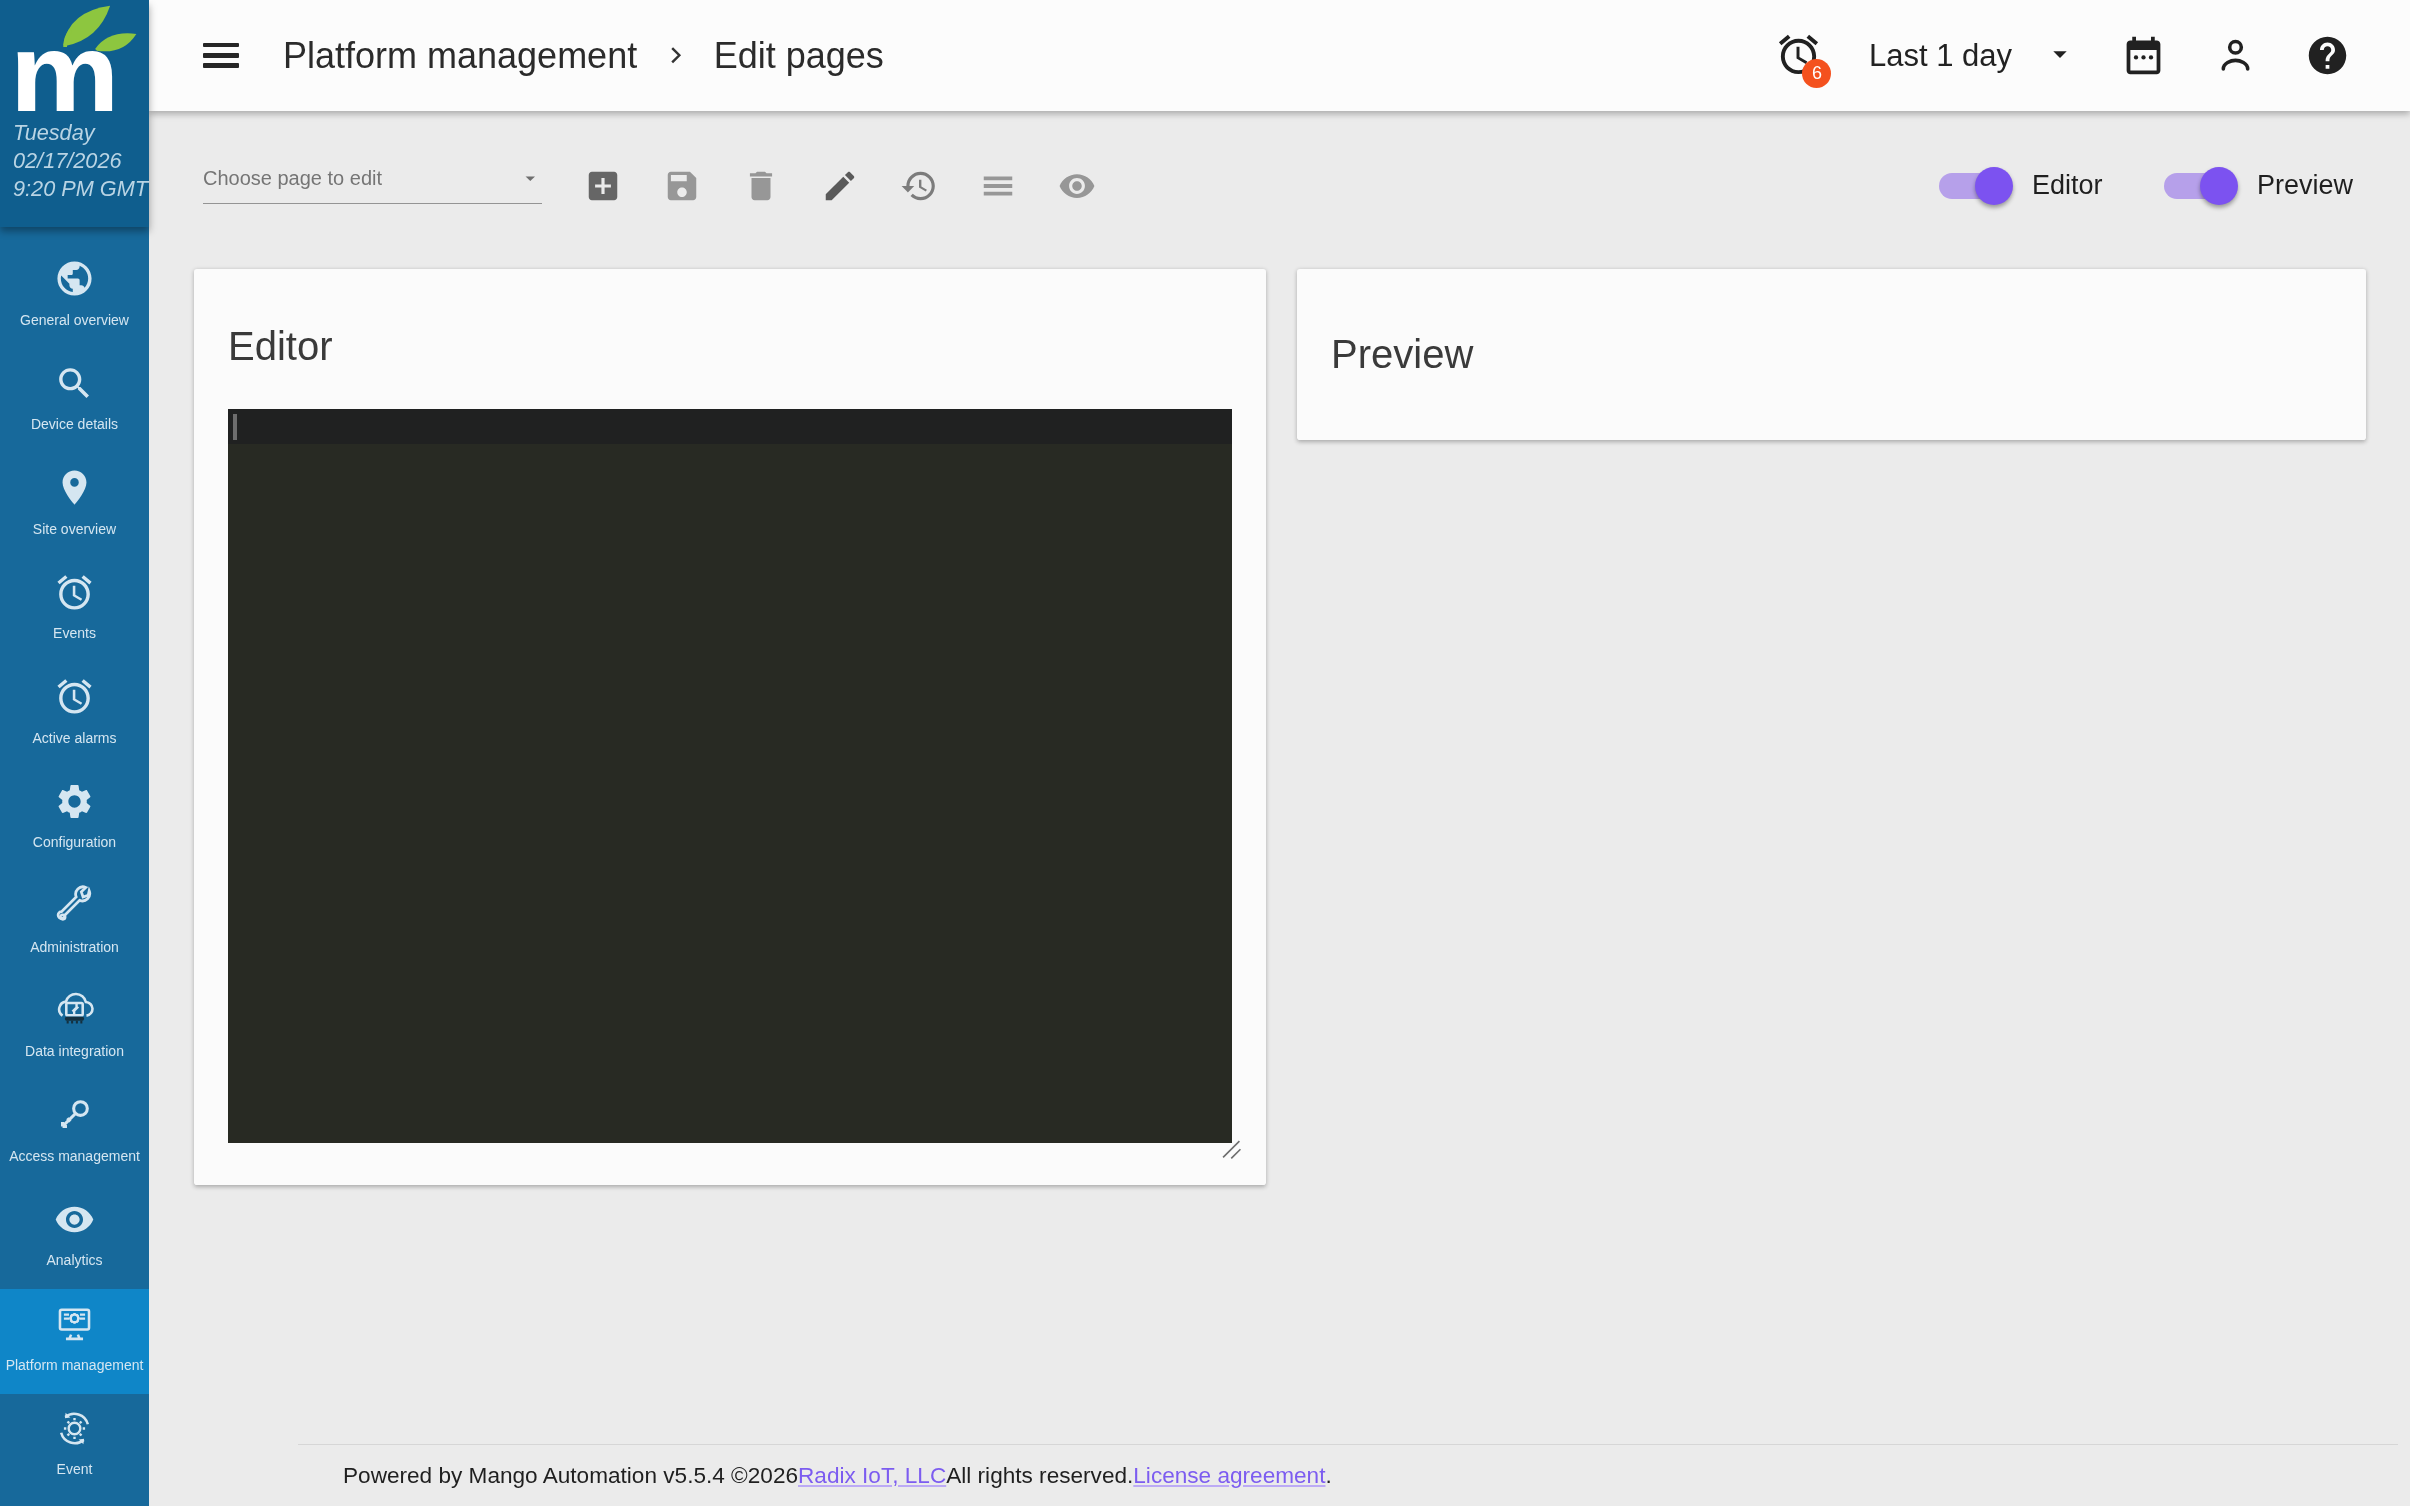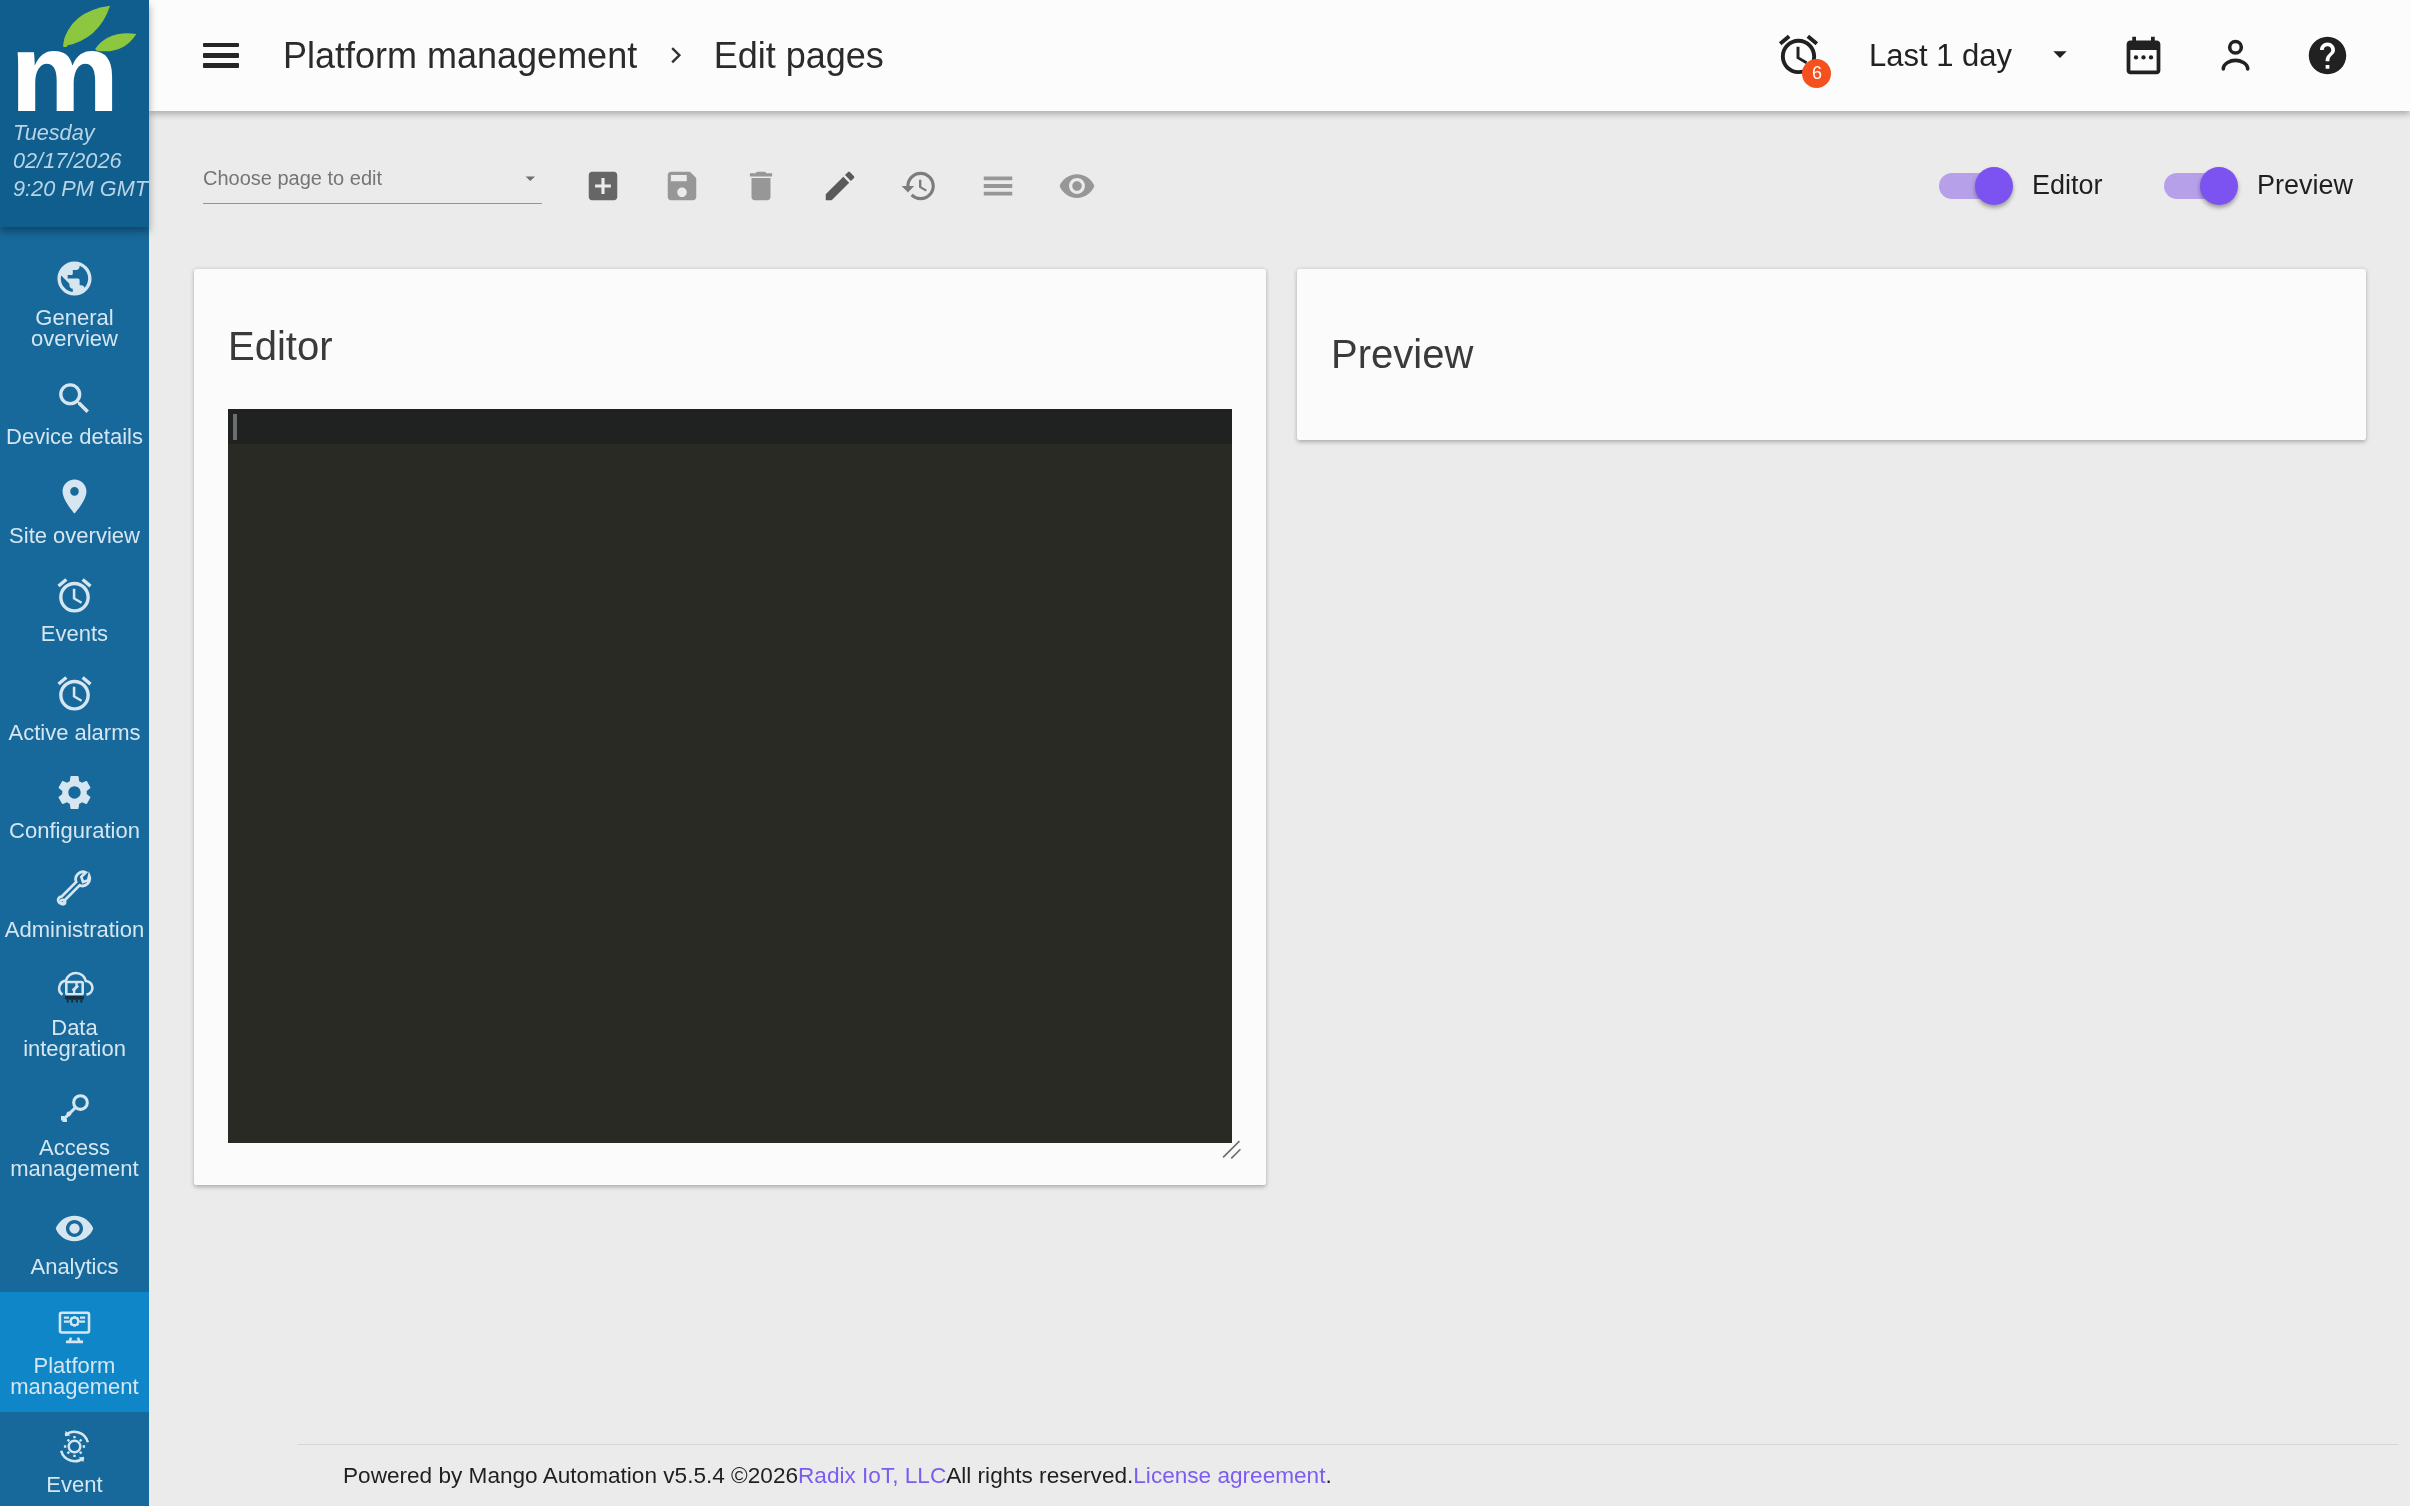--- a/index.html
+++ b/index.html
@@ -12,21 +12,21 @@
   .brand-block { background:#0f5e8e; padding-bottom:24.5px;
     box-shadow:0 4.7px 7.5px rgba(0,0,0,0.35); position:relative; }
   .logo { height:111px; position:relative; overflow:hidden; }
   .logo-m { position:absolute; left:9.4px; top:13px; color:#ffffff;
     font-size:124px; font-weight:bold; line-height:1; letter-spacing:-5.6px; }
   .logo-leaves { position:absolute; right:7.5px; top:1.9px; }
   .date-block { color:#b9d4e4; font-size:21.7px; line-height:28px;
     padding:7.5px 0 0 13px;font-style:italic; }
   .nav { display:flex; flex-direction:column; padding-top:17px; }
   .nav-item { display:flex; flex-direction:column; align-items:center;
-    text-align:center; color:#d5e6f1; font-size:22px; line-height:21px;
+    text-align:center; color:#d5e6f1; font-size:14px; line-height:27px;
     padding:14px 3.8px 15px 3.8px; cursor:pointer;justify-content:flex-end; }
   .nav-item .nav-icon { width:41px; height:41px; margin-bottom:7.5px;
     display:flex; align-items:center; justify-content:center; }
   .nav-item.active { background:#0f86c8; }
   .nav-icon svg { width:41px; height:41px; }
 
   
   .header { position:fixed; left:149px; top:0; right:0; height:111px;
     background:#fcfcfc; box-shadow:0 2.8px 6.6px rgba(0,0,0,0.28);
     display:flex; align-items:center; padding:0 58px 0 54px; z-index:20; }
@@ -81,21 +81,21 @@
   .code-topline { height:35px; background:#202121; position:relative; }
   .code-cursor { position:absolute; left:4.7px; top:4.7px; width:4.7px; height:26px; background:#6d6d6d; }
   .resize-handle { position:absolute; right:-11.3px; bottom:-21px; cursor:nwse-resize; }
   .resize-handle svg { width:24.5px; height:24.5px; }
   .preview-card { flex:1; height:171px; padding:0 34px; display:flex; align-items:center; }
 
   
   .footer { position:absolute; left:149px; right:12px; bottom:0; height:62px;
     border-top:0.9px solid #d6d6d6; background:#ebebeb; display:flex;
     align-items:center; padding-left:45px; font-size:22.6px; color:#1f1f1f; }
-  .footer a { color:#7c5cf0; 
+  .footer a { color:#7c5cf0; text-decoration:underline;
     text-decoration-color:#bcaaf5; cursor:pointer; }
 
   .ic-gray-dark { fill:#666; } .ic-gray { fill:#979797; } .ic-gray-md { fill:#7c7c7c; }
   .ic-pencil { fill:#5a5a5a; } .ic-dark { fill:#212121; }
   .side-fill { fill:#d5e6f1; } .side-stroke { stroke:#d5e6f1; fill:none; }
 </style>
 </head>
 <body>
 
 <div class="sidebar">

